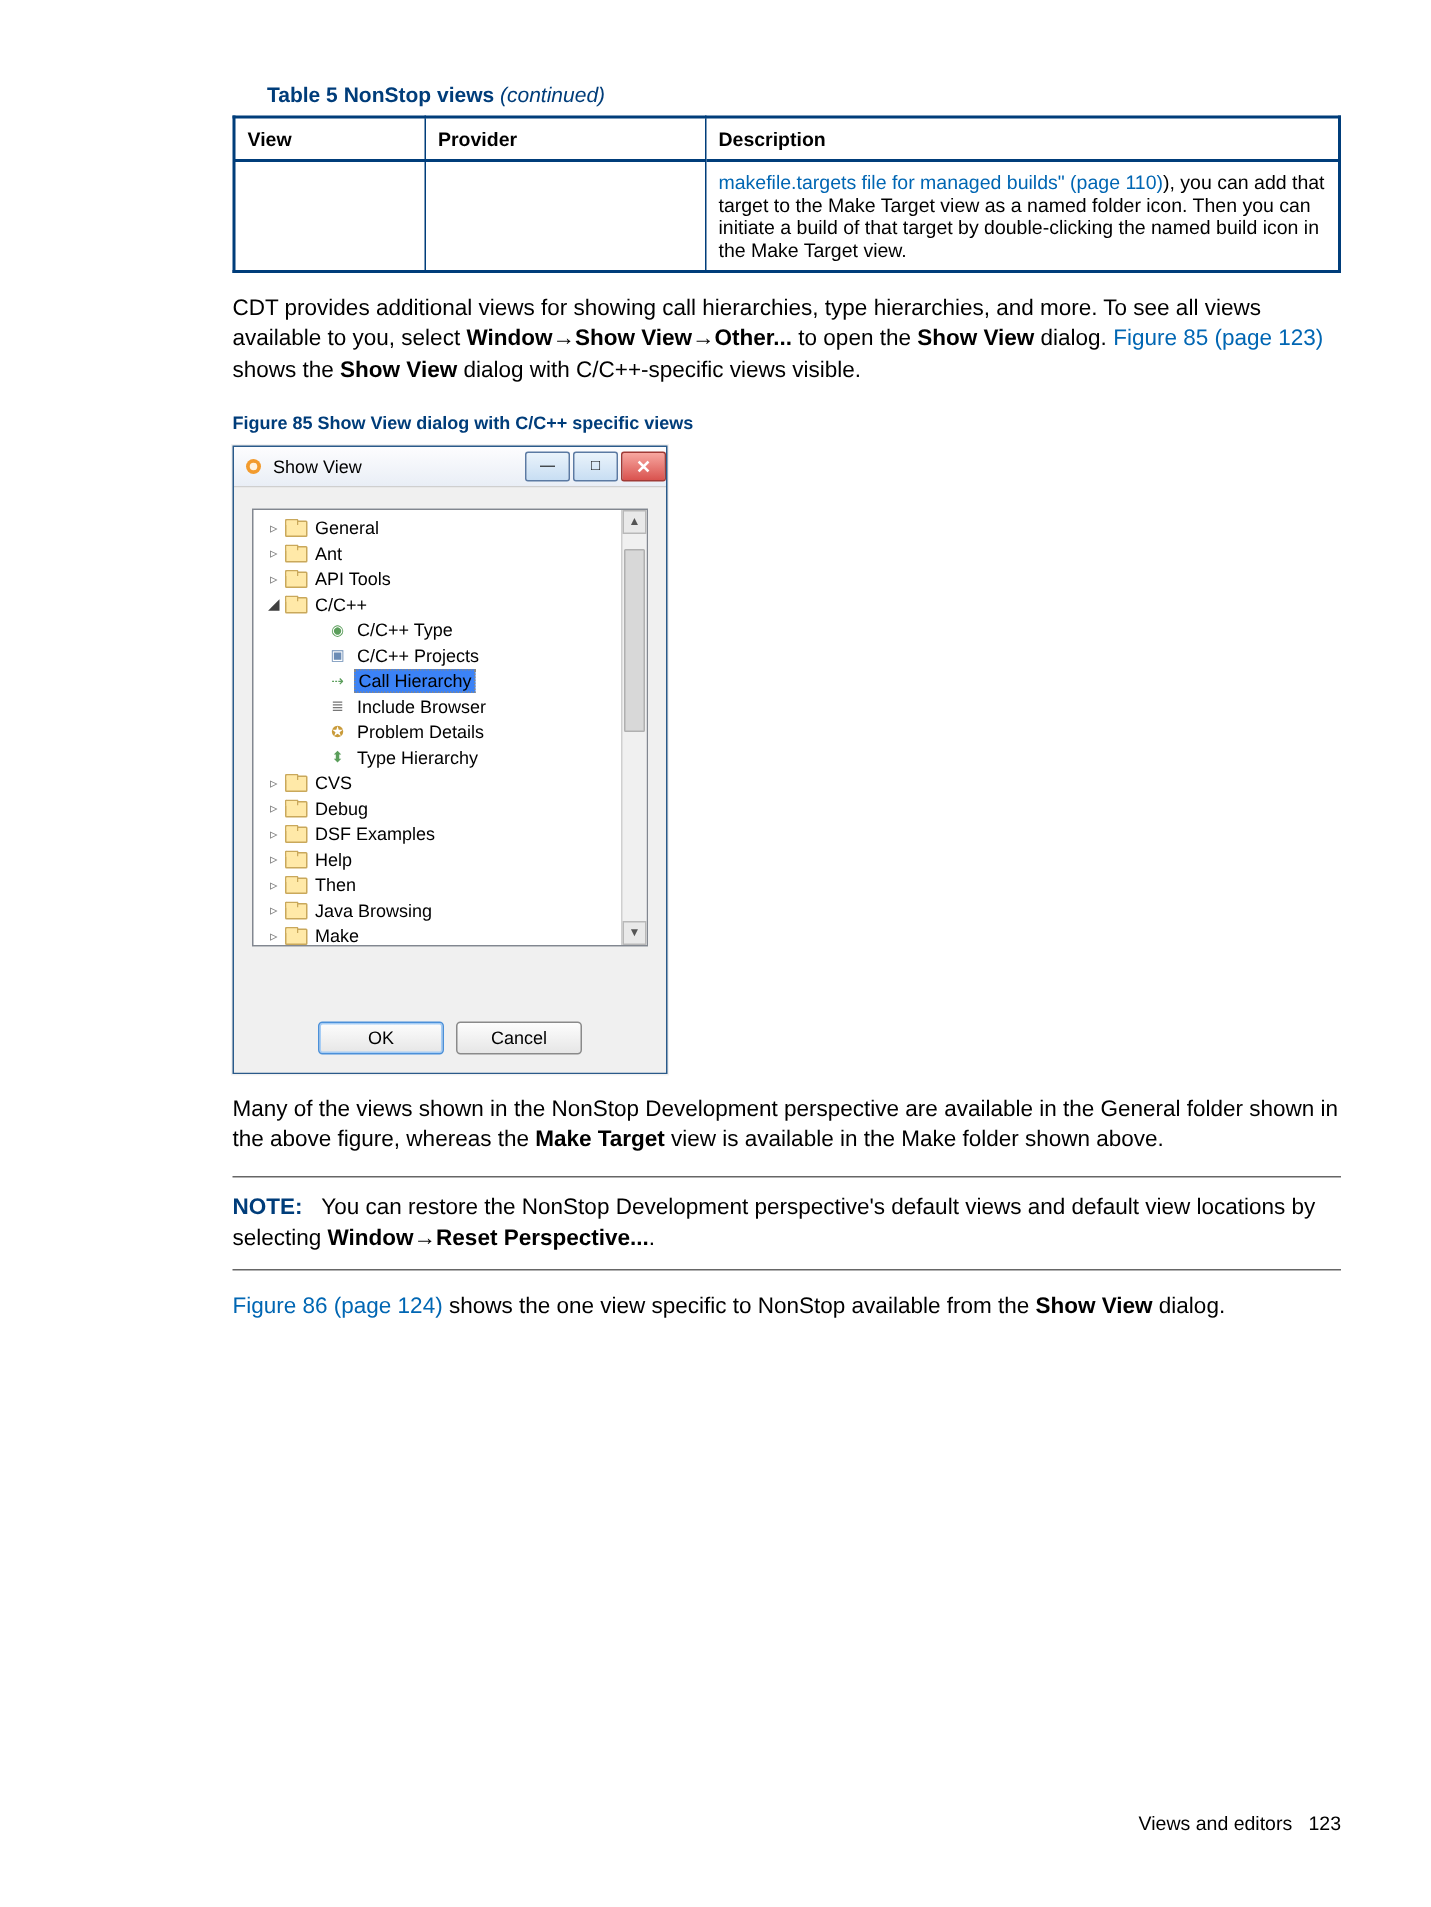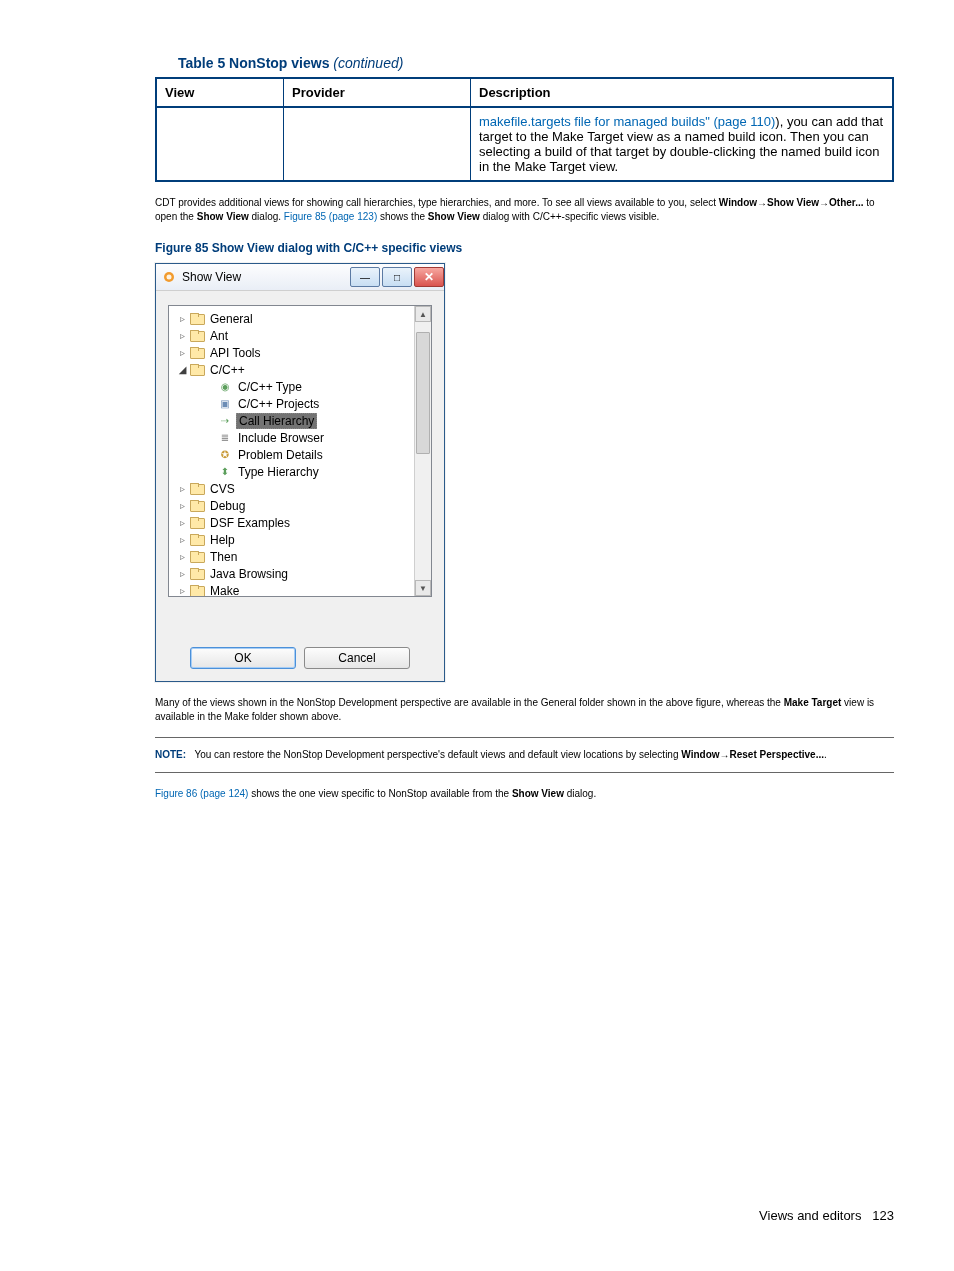--- a/index.html
+++ b/index.html
@@ -44,21 +44,21 @@
   table.nstable td {
     vertical-align: top;
     padding: 6px 8px;
     border: 1px solid #003d7a;
     font-size: 13px;
   }
   .col-view { width: 110px; }
   .col-provider { width: 170px; }
   .link { color: #0066b3; }
   p.body {
-    font-size: 10px;
+    font-size: 15px;
     line-height: 1.35;
     margin: 14px 0;
   }
   .figcaption {
     color: #003d7a;
     font-weight: bold;
     font-size: 12px;
     margin-top: 18px;
     margin-bottom: 8px;
   }
@@ -216,30 +216,30 @@
     align-items:center; justify-content:center;
     font-size:10px;
   }
   .leaf-idx { color:#5b9e5b; }
   .leaf-prj { color:#6b8cb5; }
   .leaf-call { color:#5b9e5b; }
   .leaf-inc { color:#777; }
   .leaf-prob { color:#c99b3a; }
   .leaf-type { color:#5b9e5b; }
   .indent { padding-left: 34px; }
-  .selected .label { background:#737373; border:1px dotted #888; padding:0 2px; }
+  .selected .label { background:#3b82f6; border:1px dotted #888; padding:0 2px; }
   .tree-row .label { padding:0 2px; }
   .dlg-buttons {
     display:flex;
     justify-content:center;
     gap:8px;
     margin-top:50px;
   }
   .dlg-buttons button {
-    width:106px;
+    width:84px;
     padding:3px 0;
     font-size:12px;
     background:linear-gradient(#fdfdfd,#e6e6e6);
     border:1px solid #8a8a8a;
     border-radius:3px;
   }
   .dlg-buttons button.primary {
     border:1px solid #4b90d9;
     box-shadow:0 0 0 1px #a6cdf5 inset;
   }
@@ -260,21 +260,21 @@
         <th class="col-view">View</th>
         <th class="col-provider">Provider</th>
         <th>Description</th>
       </tr>
     </thead>
     <tbody>
       <tr>
         <td></td>
         <td></td>
         <td>
-          <span class="link">makefile.targets file for managed builds" (page 110)</span><span>), you can add that target to the Make Target view as a named build icon. Then you can selecting a build of that target by double-clicking the named build icon in the Make Target view.</span>
+          <span class="link">makefile.targets file for managed builds" (page 110)</span><span>), you can add that target to the Make Target view as a named folder icon. Then you can initiate a build of that target by double-clicking the named build icon in the Make Target view.</span>
         </td>
       </tr>
     </tbody>
   </table>
 
   <p class="body">
     <span>CDT provides additional views for showing call hierarchies, type hierarchies, and more. To see all views available to you, select </span><b>Window</b>→<b>Show View</b>→<b>Other...</b><span> to open the </span><b>Show View</b><span> dialog. </span><span class="link">Figure 85 (page 123)</span><span> shows the </span><b>Show View</b><span> dialog with C/C++-specific views visible.</span>
   </p>
 
   <div class="figcaption">Figure 85 Show View dialog with C/C++ specific views</div>

